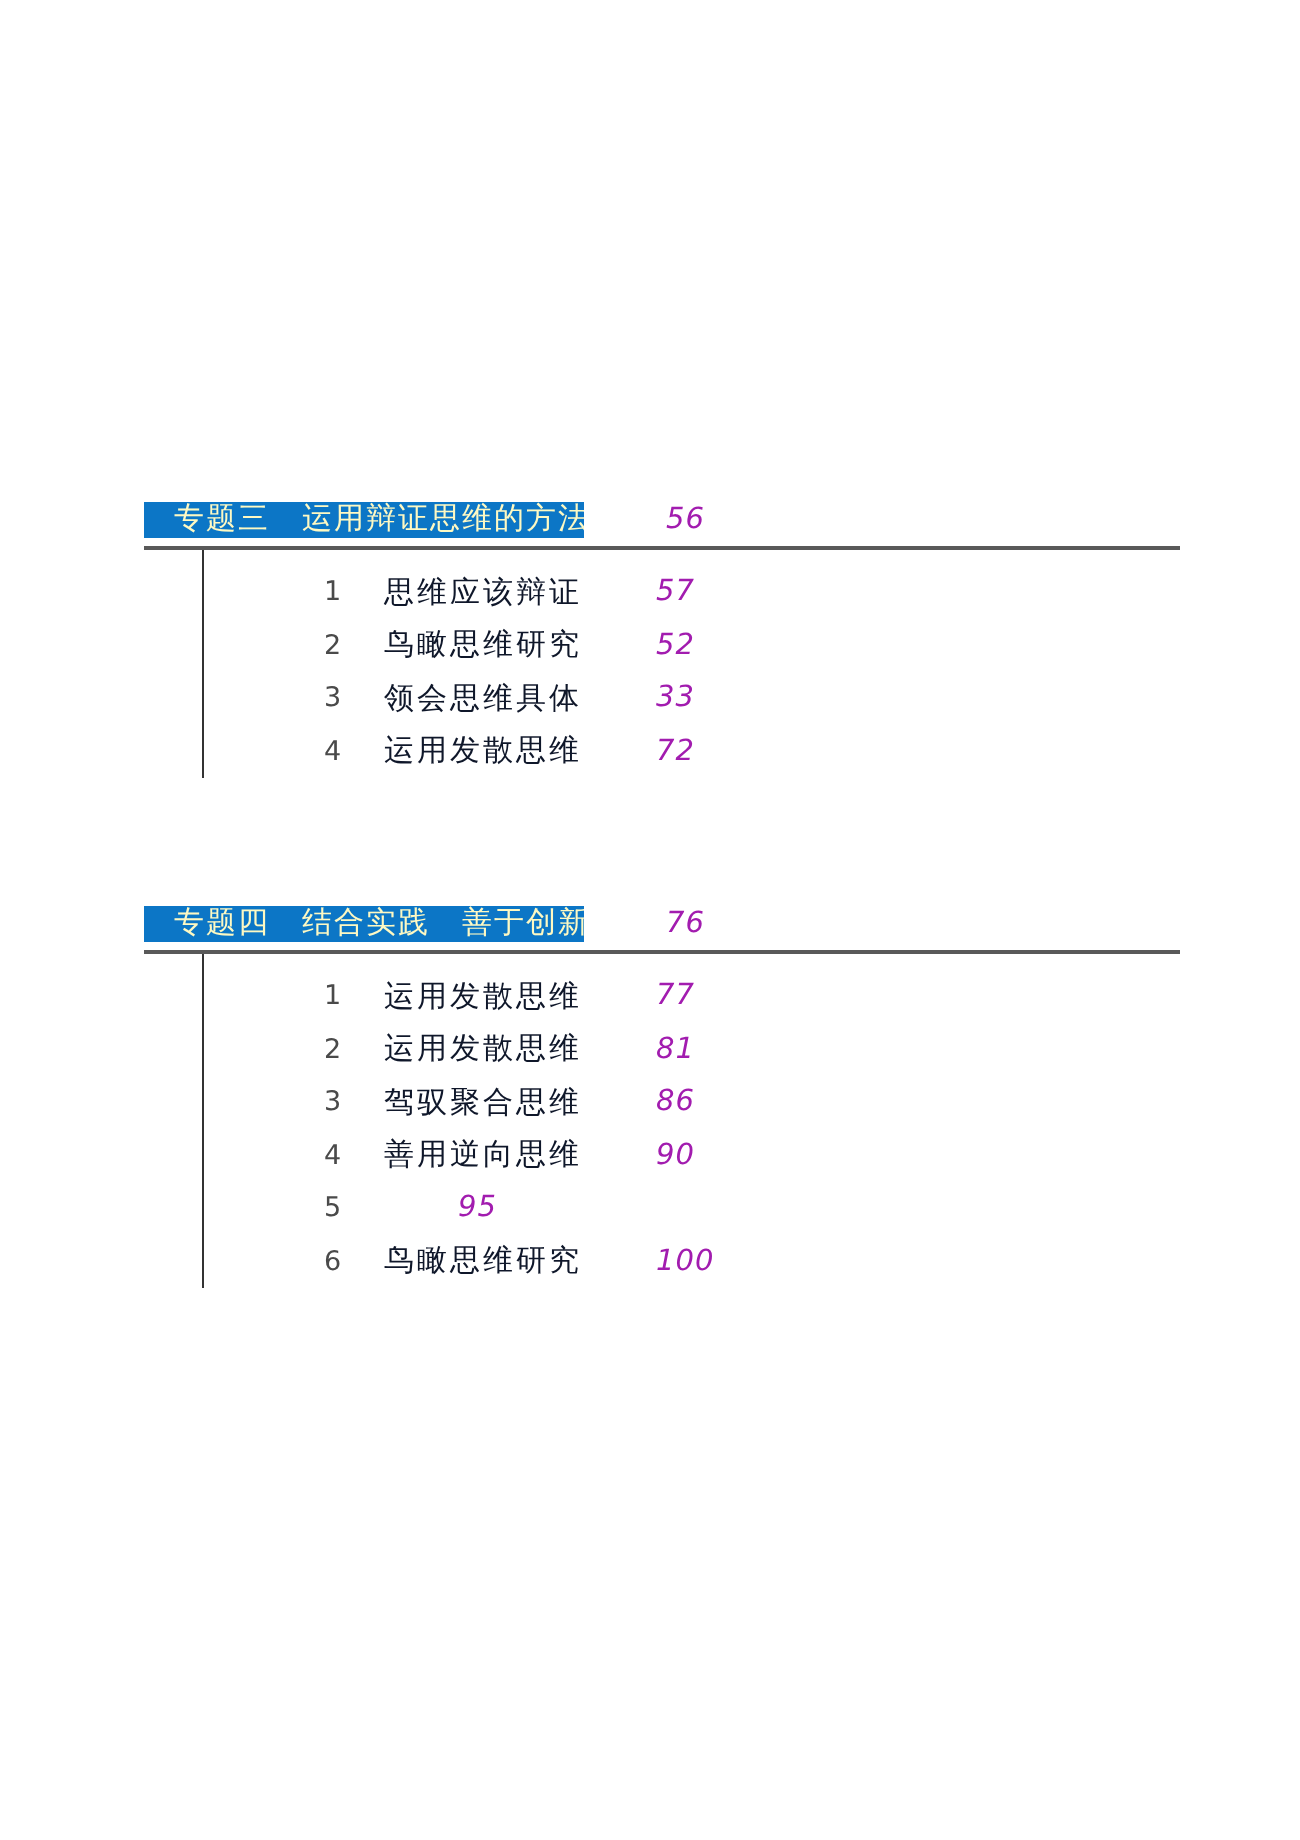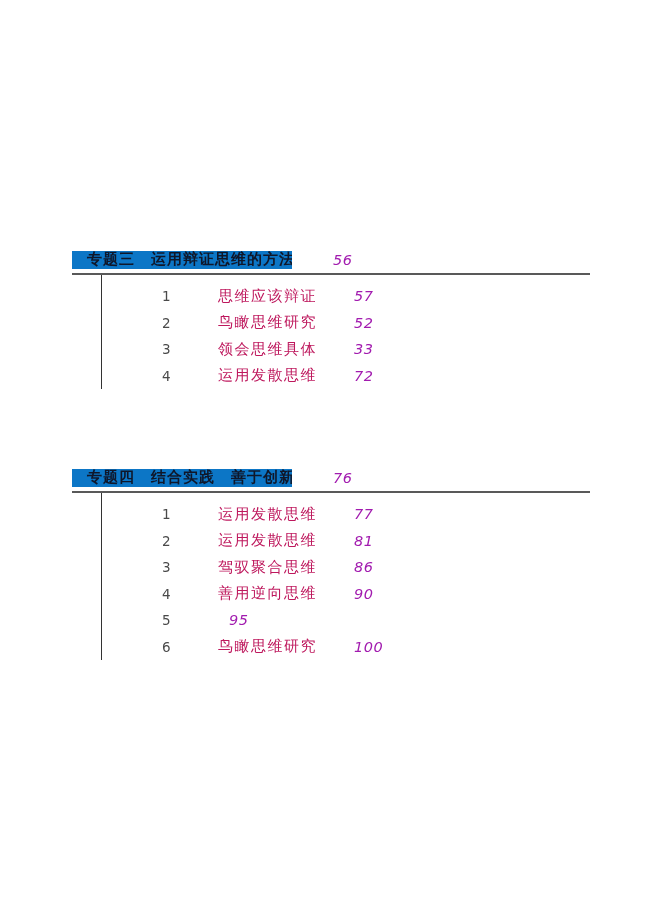--- a/index.html
+++ b/index.html
@@ -13,37 +13,37 @@
     background: #ffffff;
     overflow: hidden;
   }
 
   .toc-section {
     position: absolute;
     left: 72px;
     width: 518px;
   }
   .toc-section.first  { top: 246px; }
-  .toc-section.second { top: 464px; }
+  .toc-section.second { top: 448px; }
 
   .banner-row {
     display: flex;
     align-items: center;
     height: 27px;
   }
   .banner {
     width: 220px;
     height: 18px;
     background: #0c76c6;
-    color: #0f172a;
+    color: #fef9c3;
     display: flex;
     align-items: center;
     padding-left: 15px;
     font-size: 15px;
-    font-weight: bold;
+    font-weight: normal;
     letter-spacing: 1px;
     white-space: nowrap;
     overflow: hidden;
   }
   .banner-page {
     margin-left: 41px;
   }
 
   .rule {
     height: 2px;
@@ -62,23 +62,22 @@
     white-space: nowrap;
   }
   .entry .no {
     width: 30px;
     font-size: 13.5px;
     color: #4a4a4a;
     flex: 0 0 auto;
   }
   .entry .title {
     font-size: 15px;
-    color: #be185d;
+    color: #0f172a;
     letter-spacing: 1.5px;
-    margin-left: 26px;
   }
   .pagenum {
     font-style: italic;
     font-size: 14.5px;
     color: #a21caf;
     letter-spacing: 0.5px;
   }
   .entry .pagenum {
     margin-left: 37px;
   }

